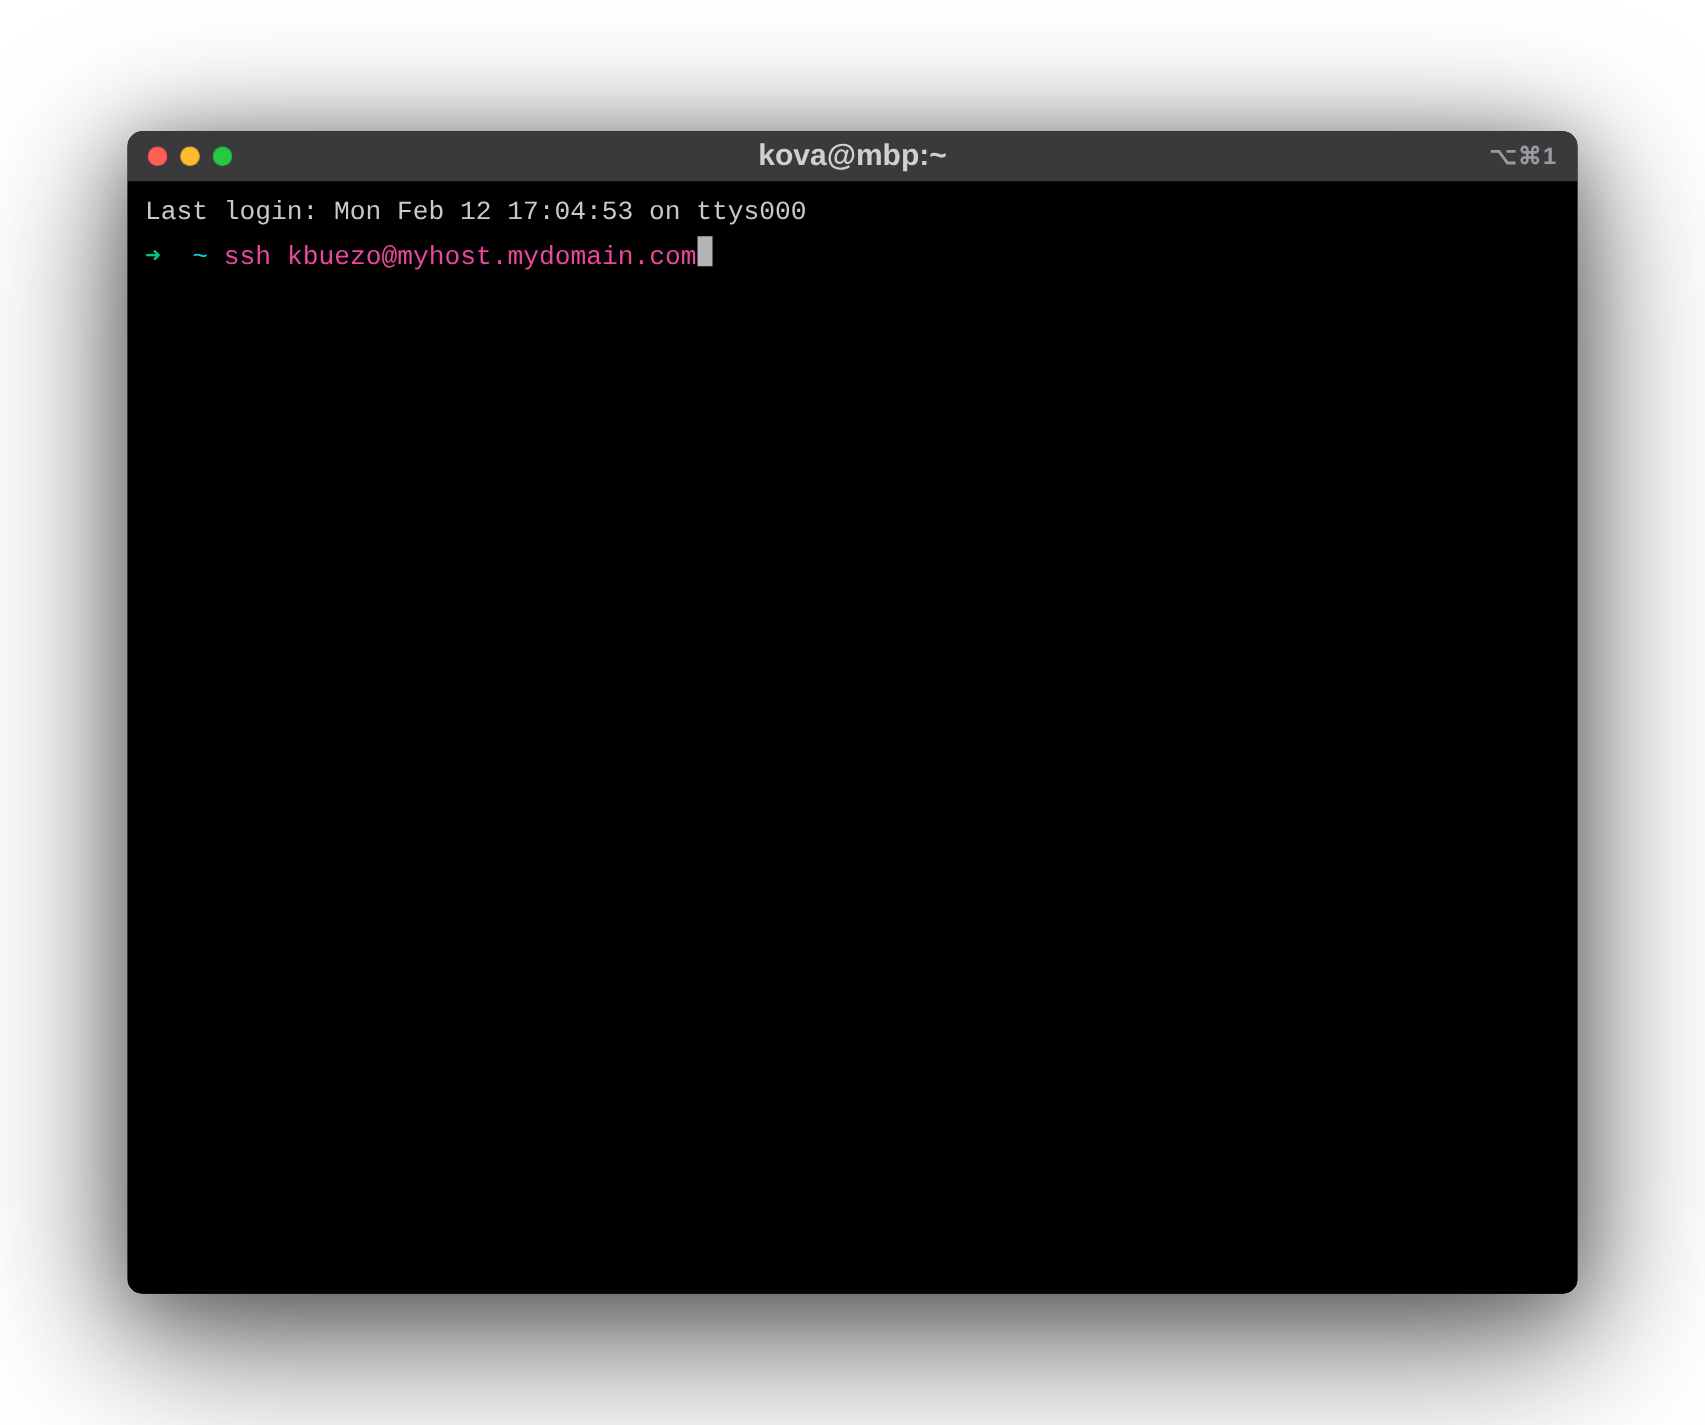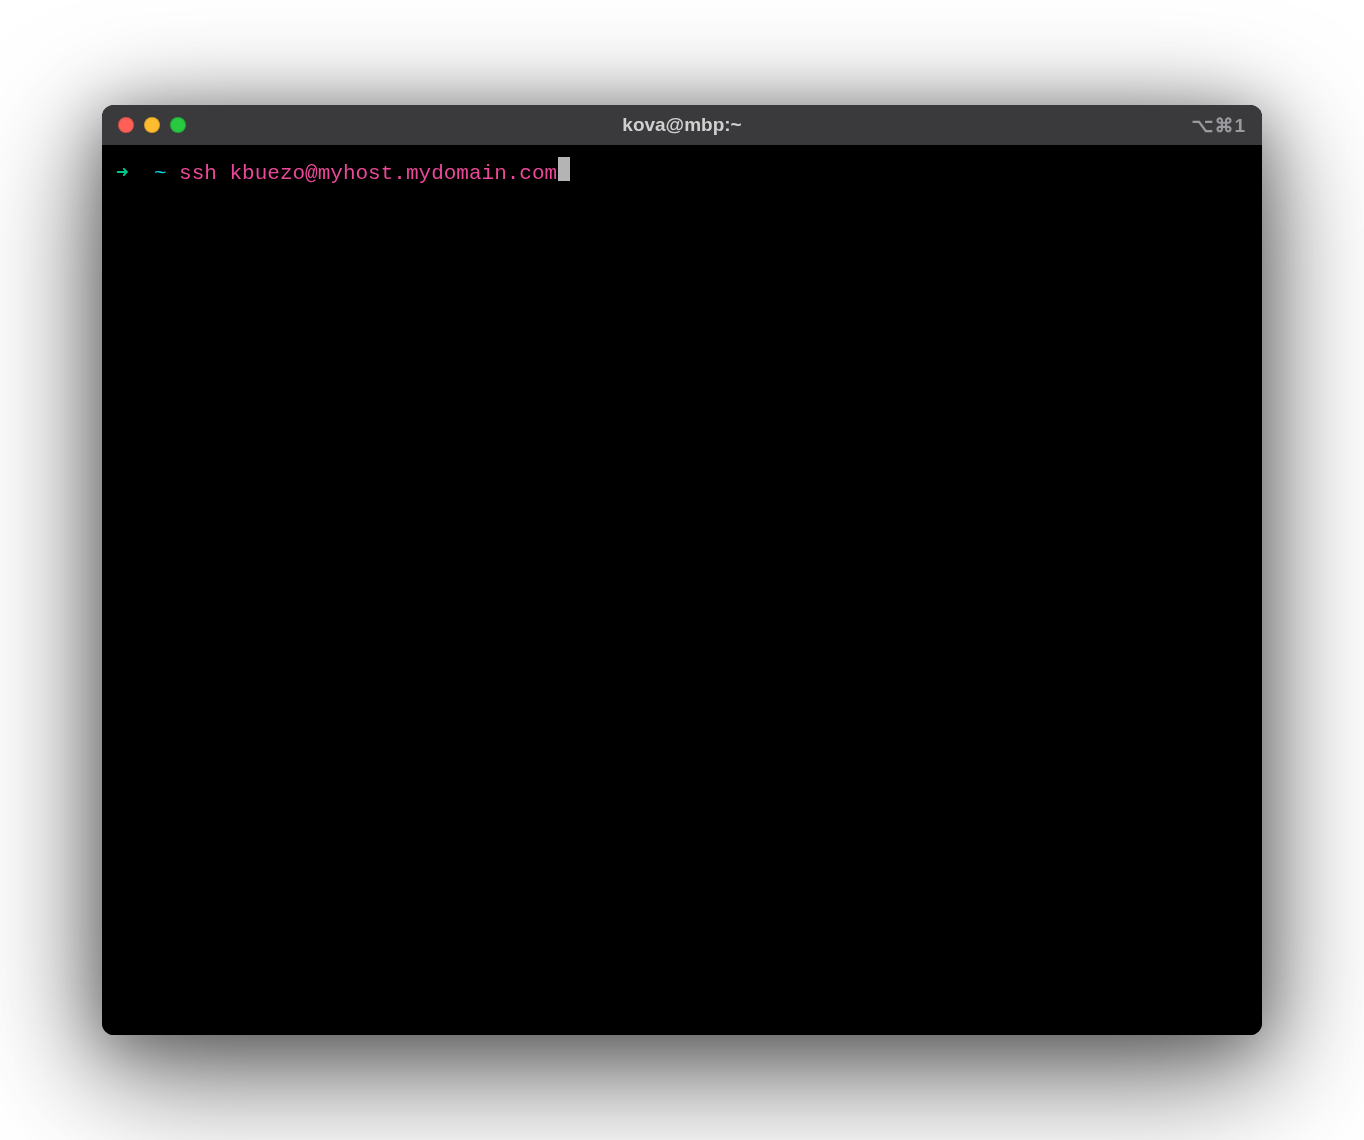--- a/index.html
+++ b/index.html
@@ -68,21 +68,21 @@
       background: #28c840;
       border: 0.5px solid rgba(0,0,0,0.15);
     }
     
     .window-title {
       position: absolute;
       left: 50%;
       transform: translateX(-50%);
       color: #d0d0d0;
       font-family: -apple-system, BlinkMacSystemFont, "Segoe UI", sans-serif;
-      font-size: 19px;
+      font-size: 24px;
       font-weight: 700;
     }
     
     .window-indicator {
       margin-left: auto;
       color: #9a9a9e;
       font-family: -apple-system, BlinkMacSystemFont, "Segoe UI", sans-serif;
       font-size: 19px;
       font-weight: 600;
       letter-spacing: 1px;
@@ -143,20 +143,21 @@
       <div class="traffic-lights">
         <div class="traffic-light close"></div>
         <div class="traffic-light minimize"></div>
         <div class="traffic-light maximize"></div>
       </div>
       <div class="window-title">kova@mbp:~</div>
       <div class="window-indicator">⌥⌘1</div>
     </div>
 
     <div class="terminal-body">
+      <div class="terminal-line">Last login: Mon Feb 12 17:04:53 on ttys000</div>
       <div class="terminal-line prompt-line">
         <span class="prompt-arrow">➜</span>
         <span>  </span>
         <span class="prompt-tilde">~</span>
         <span> </span>
         <span class="prompt-command">ssh kbuezo@myhost.mydomain.com</span>
         <span class="cursor-block"></span>
       </div>
     </div>
 

